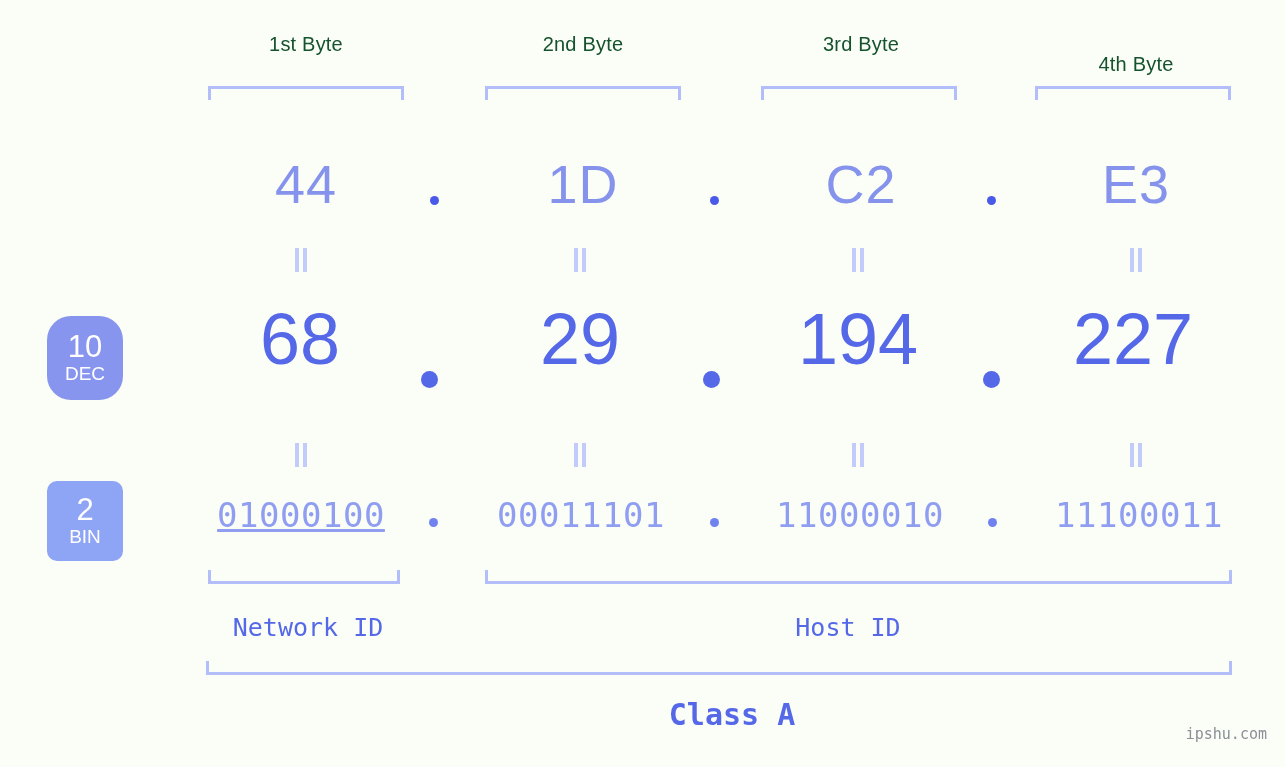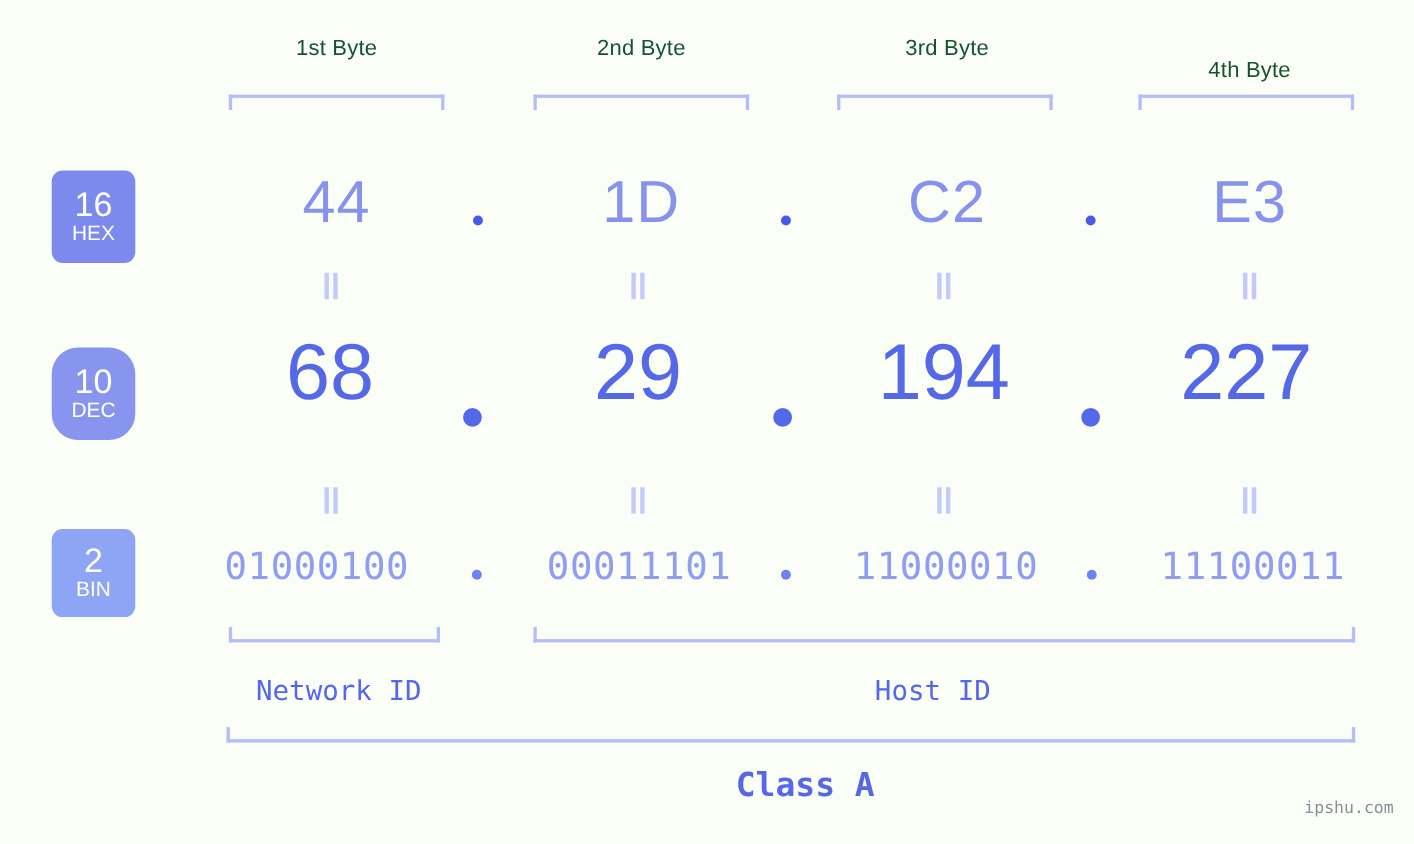--- a/index.html
+++ b/index.html
@@ -179,24 +179,20 @@
   <div class="byte-label" style="left:196px; width:220px;">1st Byte</div>
   <div class="byte-label" style="left:473px; width:220px;">2nd Byte</div>
   <div class="byte-label" style="left:751px; width:220px;">3rd Byte</div>
   <div class="byte-label" style="left:1026px; width:220px;margin-top:20px;">4th Byte</div>
 
   <div class="bracket-down" style="left:208px; top:86px; width:196px;"></div>
   <div class="bracket-down" style="left:485px; top:86px; width:196px;"></div>
   <div class="bracket-down" style="left:761px; top:86px; width:196px;"></div>
   <div class="bracket-down" style="left:1035px; top:86px; width:196px;"></div>
 
-  <div class="badge" id="badge-hex">
-    <span class="num">16</span>
-    <span class="nm">HEX</span>
-  </div>
 
   <div class="row-hex">
     <div class="val" style="left:196px; width:220px;">44</div>
     <div class="dot dot-hex" style="left:430px;"></div>
     <div class="val" style="left:473px; width:220px;">1D</div>
     <div class="dot dot-hex" style="left:710px;"></div>
     <div class="val" style="left:751px; width:220px;">C2</div>
     <div class="dot dot-hex" style="left:987px;"></div>
     <div class="val" style="left:1026px; width:220px;">E3</div>
   </div>
@@ -225,21 +221,21 @@
   <div class="eq eq-b" style="left:573px;"></div>
   <div class="eq eq-b" style="left:851px;"></div>
   <div class="eq eq-b" style="left:1129px;"></div>
 
   <div class="badge" id="badge-bin">
     <span class="num">2</span>
     <span class="nm">BIN</span>
   </div>
 
   <div class="row-bin">
-    <div class="val" style="left:178px; width:220px;">01000100</div>
+    <div class="val" style="left:191px; width:220px;text-decoration:underline;">01000100</div>
     <div class="dot dot-bin" style="left:429px;"></div>
     <div class="val" style="left:471px; width:220px;">00011101</div>
     <div class="dot dot-bin" style="left:710px;"></div>
     <div class="val" style="left:750px; width:220px;">11000010</div>
     <div class="dot dot-bin" style="left:988px;"></div>
     <div class="val" style="left:1029px; width:220px;">11100011</div>
   </div>
 
   <div class="bracket-up" style="left:208px; top:570px; width:192px;"></div>
   <div class="bracket-up" style="left:485px; top:570px; width:747px;"></div>

